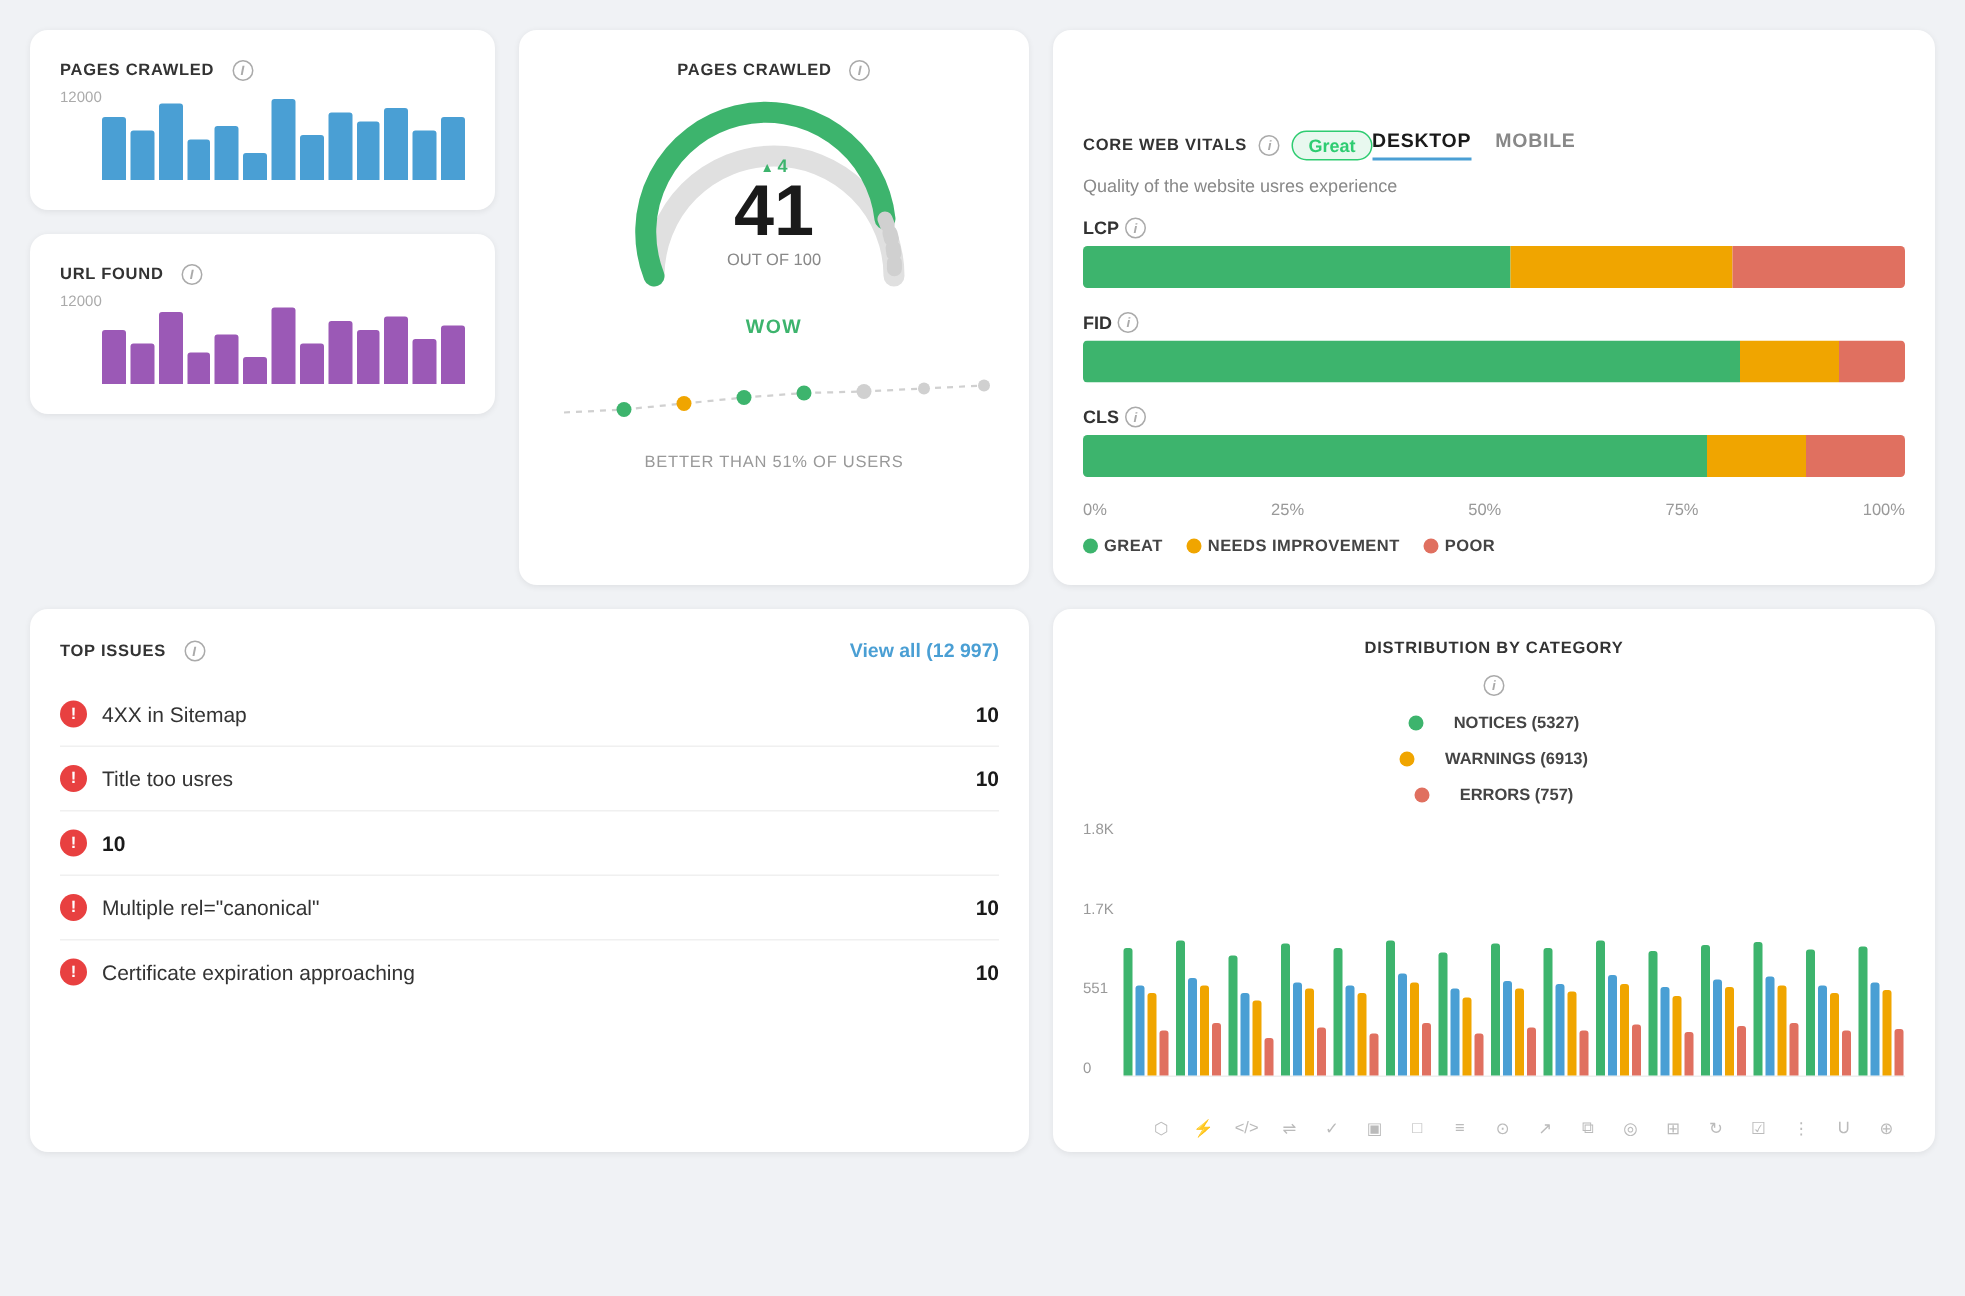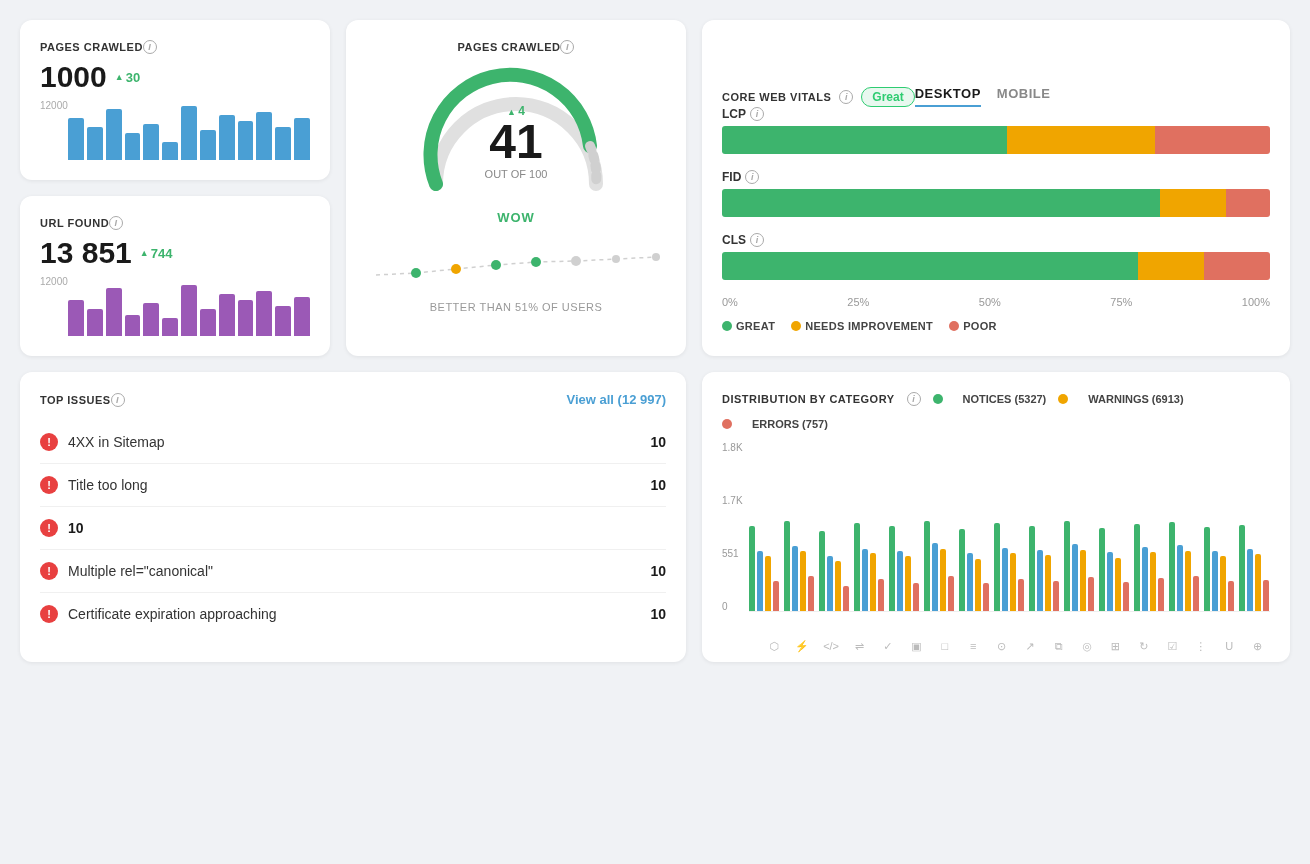--- a/index.html
+++ b/index.html
@@ -23,21 +23,21 @@
       box-shadow: 0 1px 4px rgba(0,0,0,0.07);
     }
     .card-title {
       font-size: 11px;
       font-weight: 700;
       letter-spacing: 0.5px;
       color: #333;
       text-transform: uppercase;
       display: flex;
       align-items: center;
-      gap: 0;
+      gap: 12px;
     }
     .info-icon {
       display: inline-flex;
       align-items: center;
       justify-content: center;
       width: 14px;
       height: 14px;
       border-radius: 50%;
       border: 1px solid #aaa;
       color: #aaa;
@@ -296,20 +296,21 @@
       color: #1a1a1a;
     }
 
     
     .dist-header {
       display: flex;
       align-items: center;
       gap: 12px;
       flex-wrap: wrap;
       margin-bottom: 12px;
+      flex-direction: column;
     }
     .dist-title {
       font-size: 11px;
       font-weight: 700;
       letter-spacing: 0.5px;
       color: #333;
       text-transform: uppercase;
     }
     .dist-legend-item {
       display: flex;
@@ -378,24 +379,20 @@
 <body>
 
 <div class="dashboard">
 
   <div class="left-col">
 
     <div class="card">
       <div class="card-title">
         <span>PAGES CRAWLED</span>
         <span class="info-icon">i</span>
-      </div>
-      <div class="stat-value">
-        <span>1000</span>
-        <span class="stat-delta">30</span>
       </div>
       <div class="chart-wrap">
         <div class="chart-y-labels">
           <span>1200</span>
           <span>0</span>
         </div>
         <div class="bars-row" id="pages-crawled-bars">
         <div class="mini-bar bar-blue" style="height: 70%;"></div>
             <div class="mini-bar bar-blue" style="height: 55%;"></div>
             <div class="mini-bar bar-blue" style="height: 85%;"></div>
@@ -411,24 +408,20 @@
             <div class="mini-bar bar-blue" style="height: 70%;"></div>
           </div>
       </div>
     </div>
 
     <div class="card">
       <div class="card-title">
         <span>URL FOUND</span>
         <span class="info-icon">i</span>
       </div>
-      <div class="stat-value">
-        <span>13 851</span>
-        <span class="stat-delta">744</span>
-      </div>
       <div class="chart-wrap">
         <div class="chart-y-labels">
           <span>1200</span>
           <span>0</span>
         </div>
         <div class="bars-row" id="url-found-bars">
         <div class="mini-bar bar-purple" style="height: 60%;"></div>
             <div class="mini-bar bar-purple" style="height: 45%;"></div>
             <div class="mini-bar bar-purple" style="height: 80%;"></div>
             <div class="mini-bar bar-purple" style="height: 35%;"></div>
@@ -491,20 +484,21 @@
       <div class="cwv-title-group">
         <span class="card-title">CORE WEB VITALS</span>
         <span class="info-icon">i</span>
         <span class="badge-great">Great</span>
       </div>
       <div class="cwv-tabs">
         <span class="cwv-tab active">DESKTOP</span>
         <span class="cwv-tab">MOBILE</span>
       </div>
     </div>
+    <div class="cwv-subtitle">Quality of the website usres experience</div>
 
     <div class="cwv-row">
       <div class="cwv-row-label">
         <span>LCP</span>
         <span class="info-icon">i</span>
       </div>
       <div class="cwv-bar-track">
         <div class="cwv-seg-green" style="width:52%"></div>
         <div class="cwv-seg-orange" style="width:27%"></div>
         <div class="cwv-seg-red" style="width:21%"></div>
@@ -568,21 +562,21 @@
       <a class="view-all-link">View all (12 997)</a>
     </div>
     <div id="issues-list">
     <div class="issue-row">
       <div class="issue-icon">!</div>
       <span class="issue-name">4XX in Sitemap</span>
       <span class="issue-count">10</span>
     </div>
         <div class="issue-row">
       <div class="issue-icon">!</div>
-      <span class="issue-name">Title too long</span>
+      <span class="issue-name">Title too usres</span>
       <span class="issue-count">10</span>
     </div>
         <div class="issue-row">
       <div class="issue-icon">!</div>
       <span class="issue-count">10</span>
     </div>
         <div class="issue-row">
       <div class="issue-icon">!</div>
       <span class="issue-name">Multiple rel="canonical"</span>
       <span class="issue-count">10</span>

